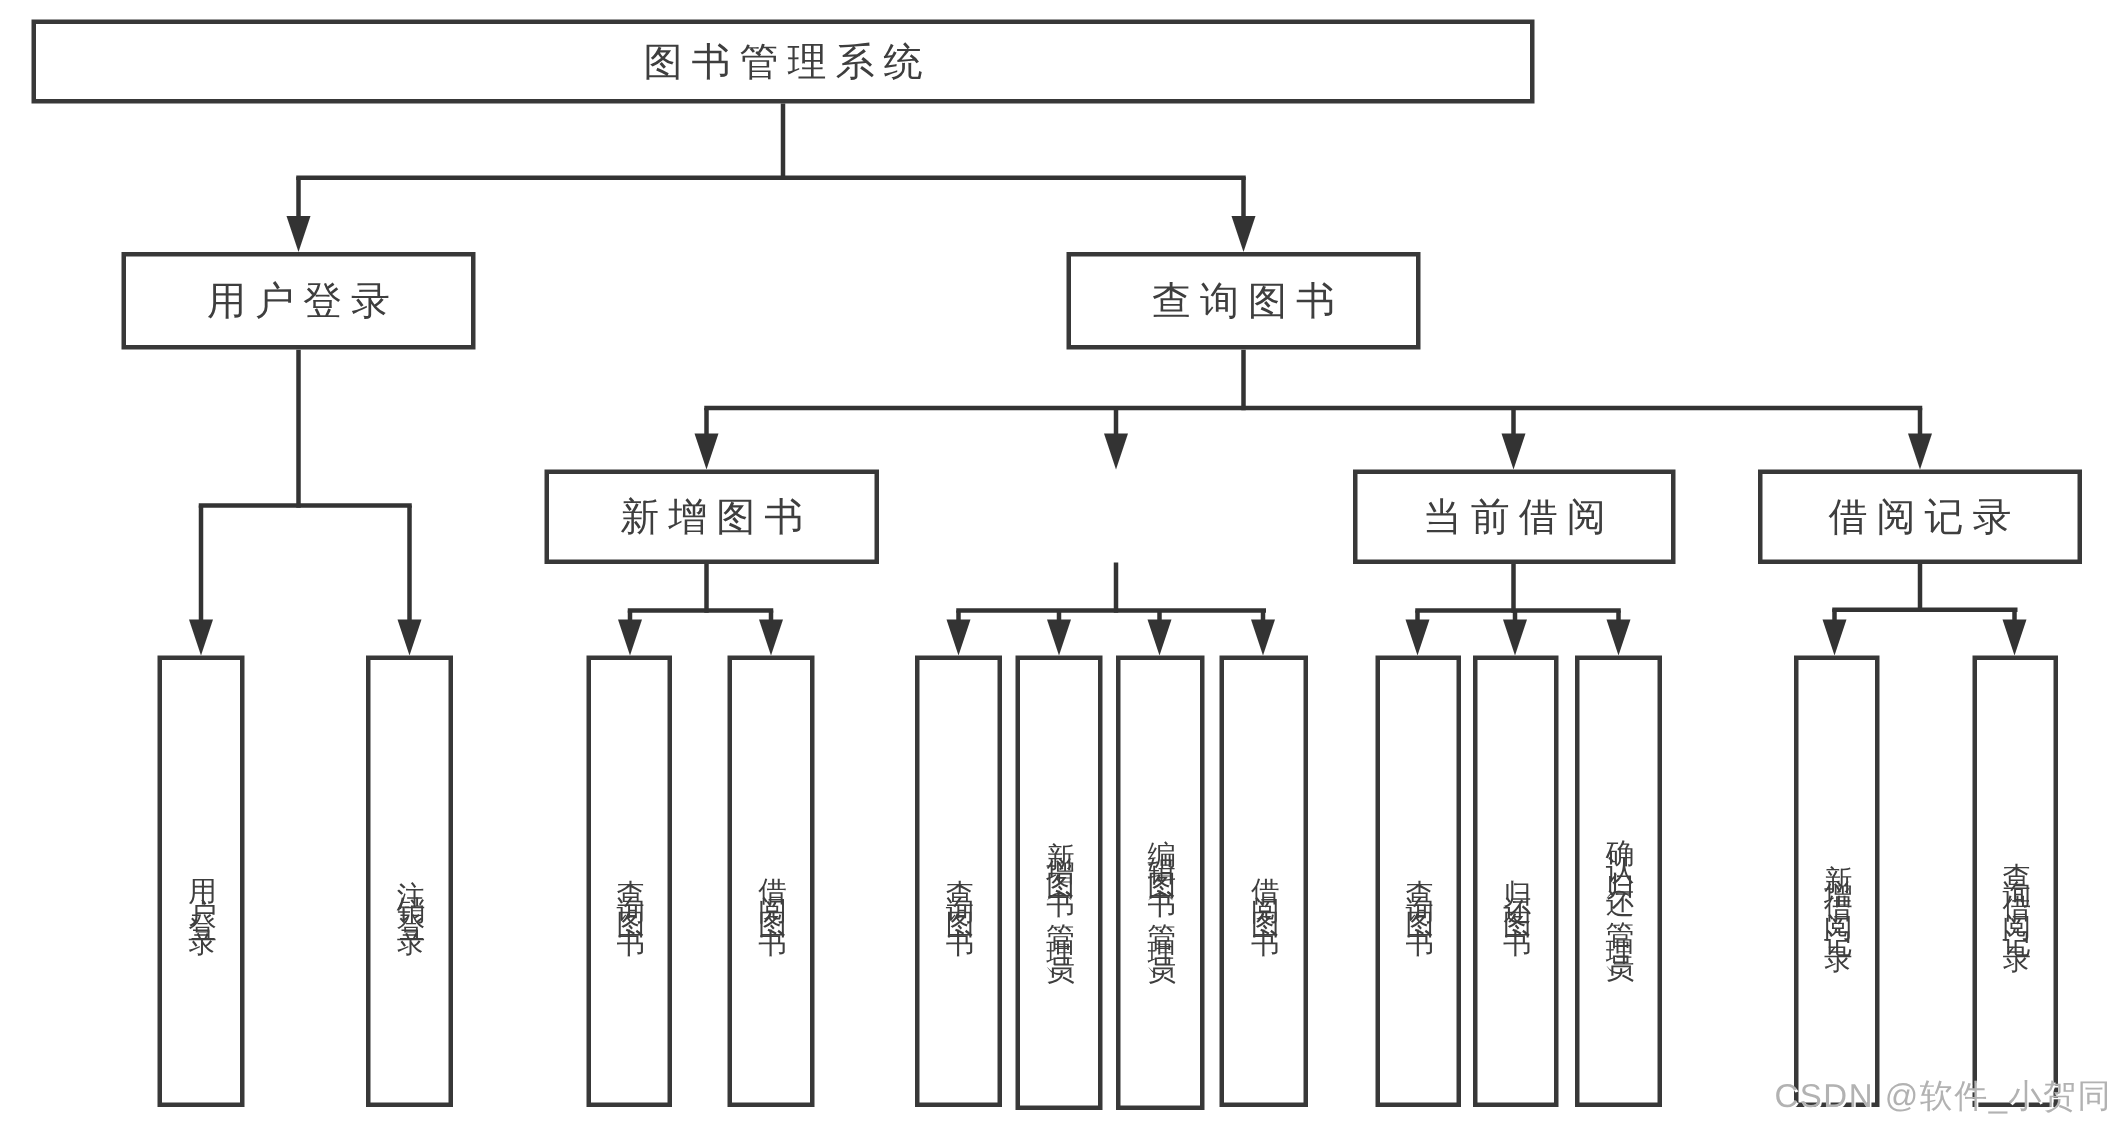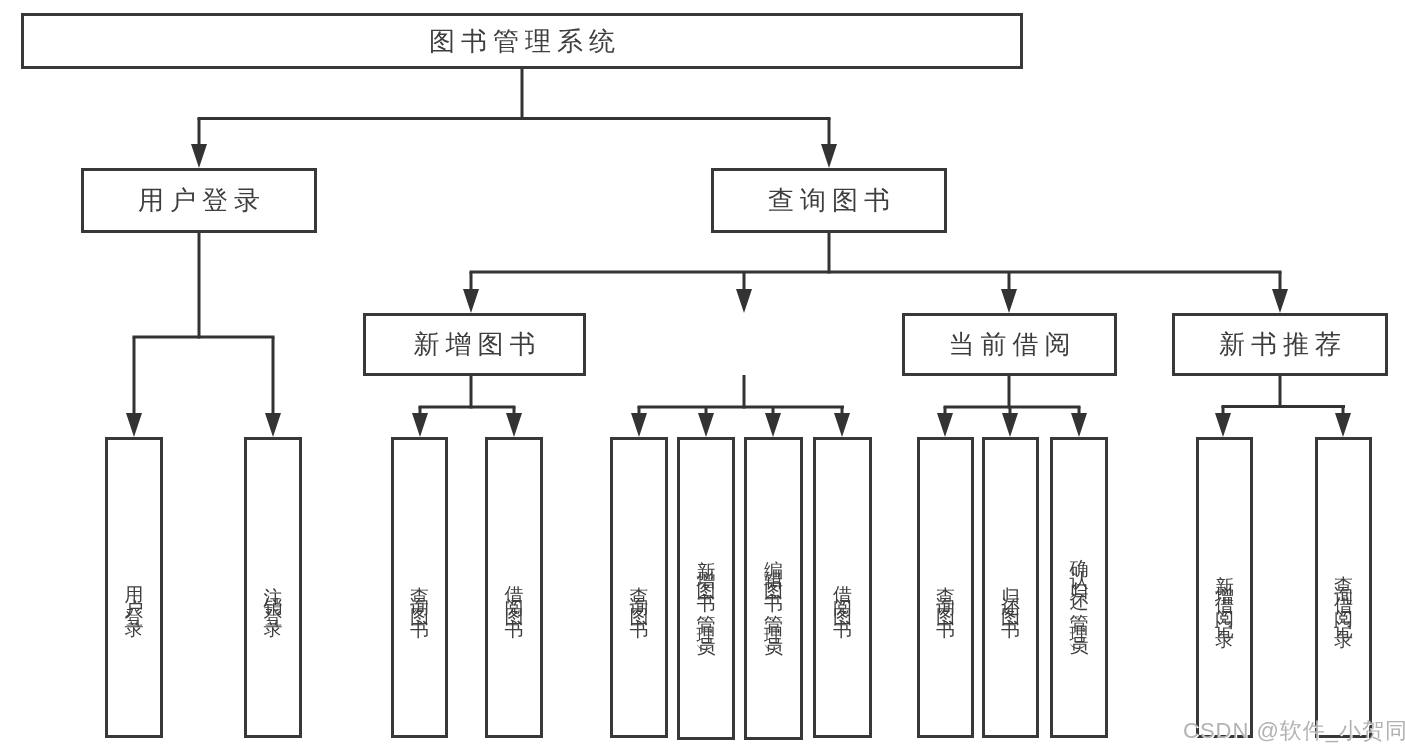--- a/index.html
+++ b/index.html
@@ -120,21 +120,21 @@
     <span>查询图书</span>
   </div>
 
   <div class="node node-h" style="left:363px; top:313px; width:223px; height:63px;">
     <span>新增图书</span>
   </div>
   <div class="node node-h" style="left:902px; top:313px; width:215px; height:63px;">
     <span>当前借阅</span>
   </div>
   <div class="node node-h" style="left:1172px; top:313px; width:216px; height:63px;">
-    <span>新书推荐</span>
+    <span>借阅记录</span>
   </div>
 
   <div class="node node-v" style="left:105px; top:437px; width:58px; height:301px;">
     <span>用户登录</span>
   </div>
   <div class="node node-v" style="left:244px; top:437px; width:58px; height:301px;">
     <span>注销登录</span>
   </div>
 
   <div class="node node-v" style="left:391px; top:437px; width:57px; height:301px;">

